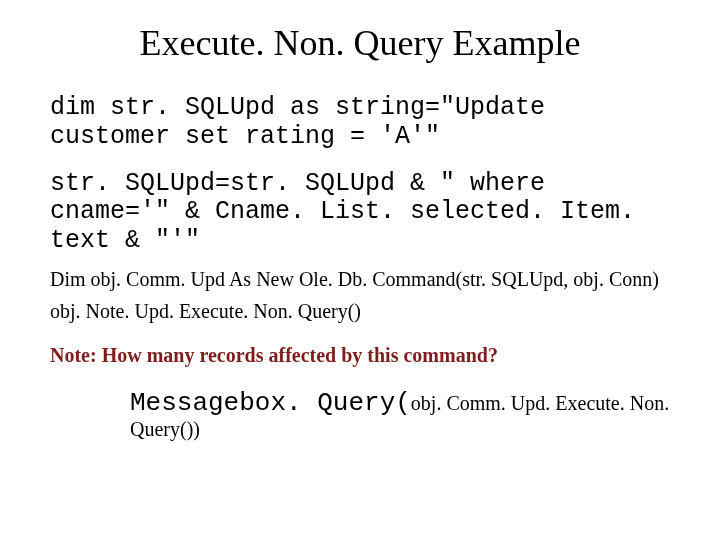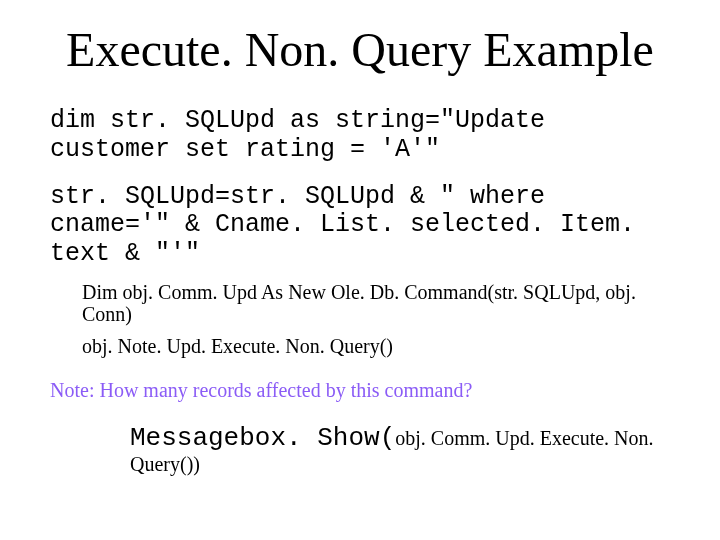--- a/index.html
+++ b/index.html
@@ -12,21 +12,21 @@
   }
   .slide {
     width: 720px;
     height: 540px;
     position: relative;
     box-sizing: border-box;
     padding: 12px 50px 0 50px;
   }
   .title {
     font-family: "Times New Roman", Times, serif;
-    font-size: 48px;
+    font-size: 36px;
     font-weight: 400;
     text-align: center;
     margin: 10px 0 30px 0;
     color: #000;
   }
   .code1 {
     font-family: "Courier New", Courier, monospace;
     font-size: 25px;
     line-height: 1.15;
     color: #000;
@@ -40,29 +40,29 @@
     color: #000;
     margin-bottom: 12px;
     white-space: pre-wrap;
   }
   .body-serif {
     font-family: "Times New Roman", Times, serif;
     font-size: 20px;
     line-height: 1.1;
     color: #000;
     margin-bottom: 10px;
-    margin-left: 32px;
   }
   .body-serif2 {
     font-family: "Times New Roman", Times, serif;
     font-size: 20px;
     line-height: 1.1;
-    color: #8b5cf6;
+    color: #7f1d1d;
     margin-top: 22px;
     margin-bottom: 22px;
+    font-weight: bold;
   }
   .msgbox-line {
     font-family: "Times New Roman", Times, serif;
     font-size: 20px;
     color: #000;
     margin-left: 80px;
   }
   .msgbox-mono {
     font-family: "Courier New", Courier, monospace;
     font-size: 26px;
@@ -80,16 +80,16 @@
   <div class="code2">str. SQLUpd=str. SQLUpd &amp; " where cname='" &amp; Cname. List. selected. Item. text &amp; "'"</div>
 
   <div class="body-serif">Dim obj. Comm. Upd As New Ole. Db. Command(str. SQLUpd, obj. Conn)</div>
 
   <div class="body-serif">obj. Note. Upd. Execute. Non. Query()</div>
 
   <div class="body-serif2">Note: How many records affected by this command?</div>
 
 
   <div class="msgbox-line">
-    <span class="msgbox-mono">Messagebox. Show(</span><span>obj. Comm. Upd. Execute. Non. Query())</span>
+    <span class="msgbox-mono">Messagebox. Query(</span><span>obj. Comm. Upd. Execute. Non. Query())</span>
   </div>
 
 </div>
 
 </body></html>

